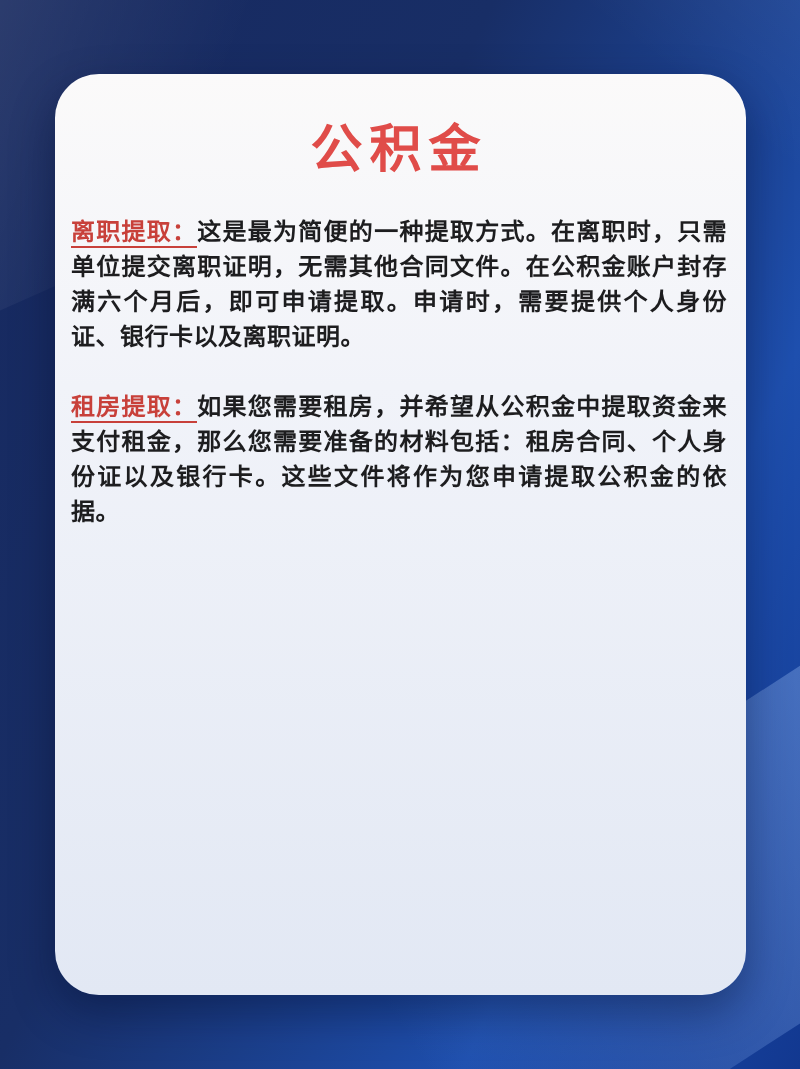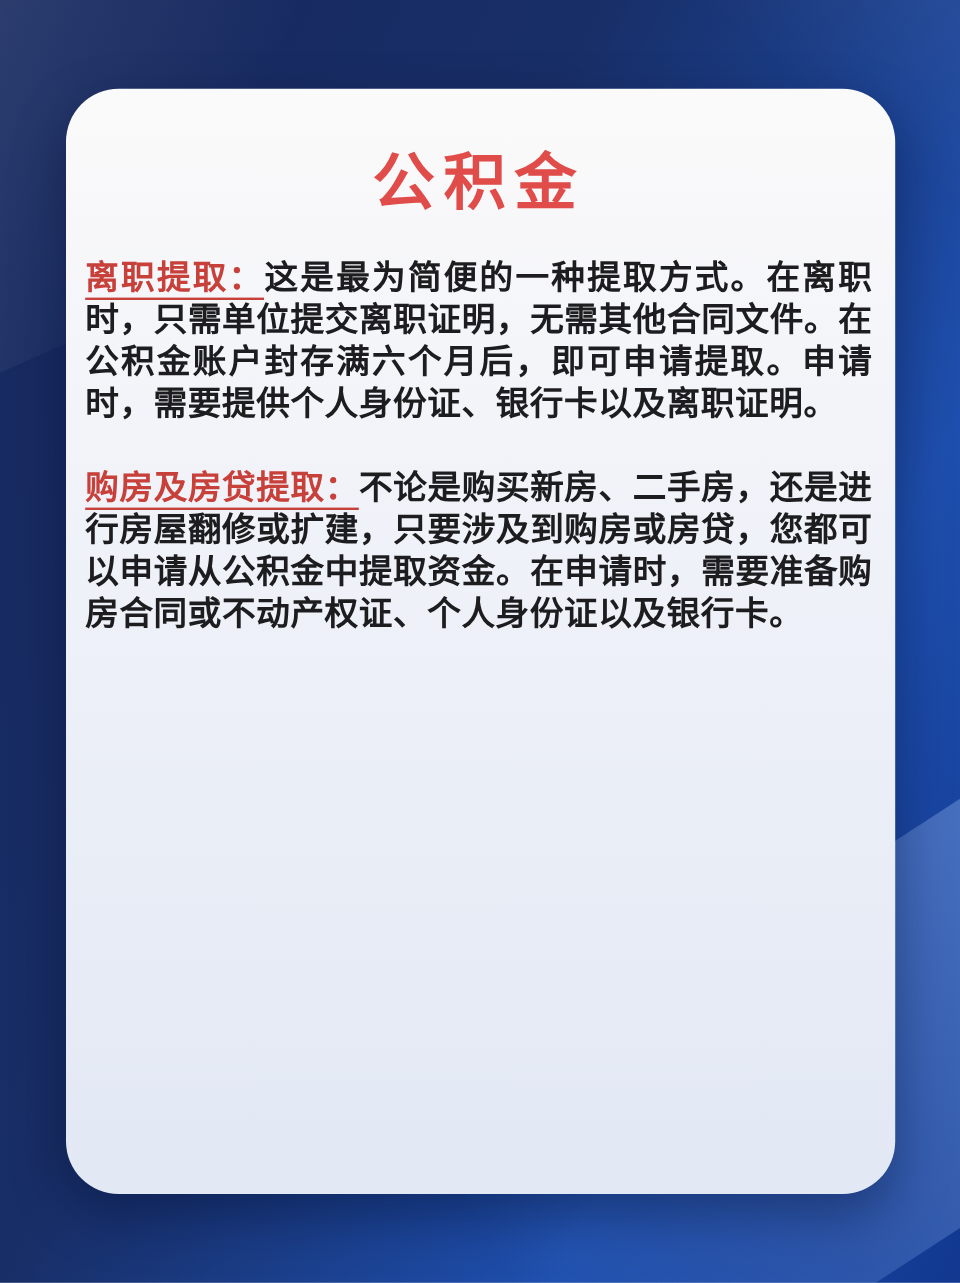--- a/index.html
+++ b/index.html
@@ -62,30 +62,31 @@
   }
 
   .card-title {
     padding-top: 48px;
     text-align: center;
     color: var(--title_red);
     font-size: 52px;
     line-height: 63px;
     font-weight: 800;
     letter-spacing: 7px;
+    font-family: Liberation Mono, monospace;
   }
 
   .sections {
     margin-top: 29px;
   }
 
   .section {
     margin-bottom: 35px;
     color: var(--body_text);
-    font-size: 28px;
+    font-size: 24px;
     line-height: 35px;
     font-weight: 700;
     letter-spacing: 0.5px;
     text-align: justify;
   }
 
   .section-label {
     color: var(--label_red);
     border-bottom: 2px solid var(--label_red);
     padding-bottom: 1px;
@@ -101,16 +102,16 @@
 <div class="card">
   <div class="card-title">
     <div>公积金</div>
   </div>
 
   <div class="sections">
     <div class="section">
       <span class="section-label">离职提取：</span><span>这是最为简便的一种提取方式。在离职时，只需单位提交离职证明，无需其他合同文件。在公积金账户封存满六个月后，即可申请提取。申请时，需要提供个人身份证、银行卡以及离职证明。</span>
     </div>
     <div class="section">
-      <span class="section-label">购房及房贷提取：</span><span>不论是购买新房、二手房，还是进行房屋翻修或扩建，只要涉及到购房或房贷，您都可以申请从公积金中提取资金。在申请时，需要准备购房合同或不动产权证、个人身份证以及银行卡。</span>
+      <span class="section-label">租房提取：</span><span>如果您需要租房，并希望从公积金中提取资金来支付租金，那么您需要准备的材料包括：租房合同、个人身份证以及银行卡。这些文件将作为您申请提取公积金的依据。</span>
     </div>
   </div>
 </div>
 
 </body></html>

